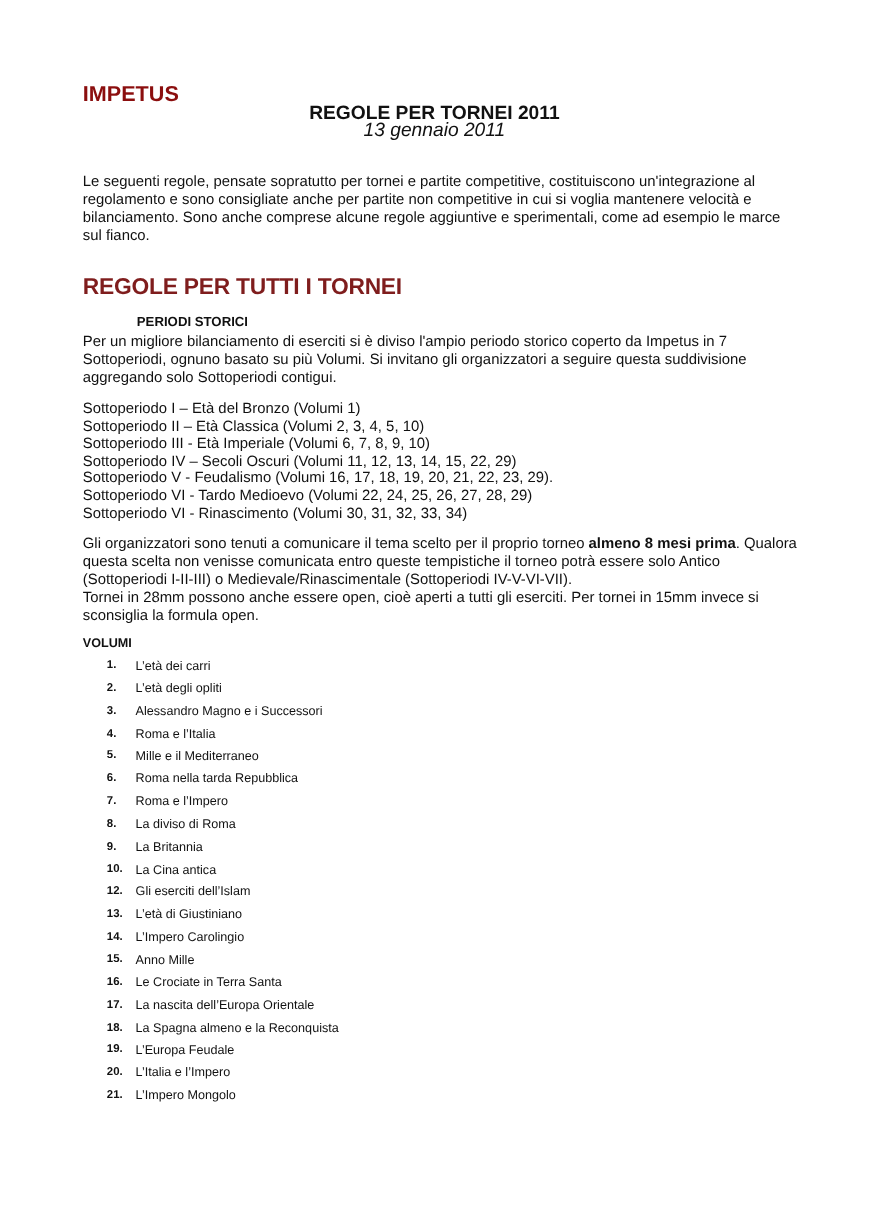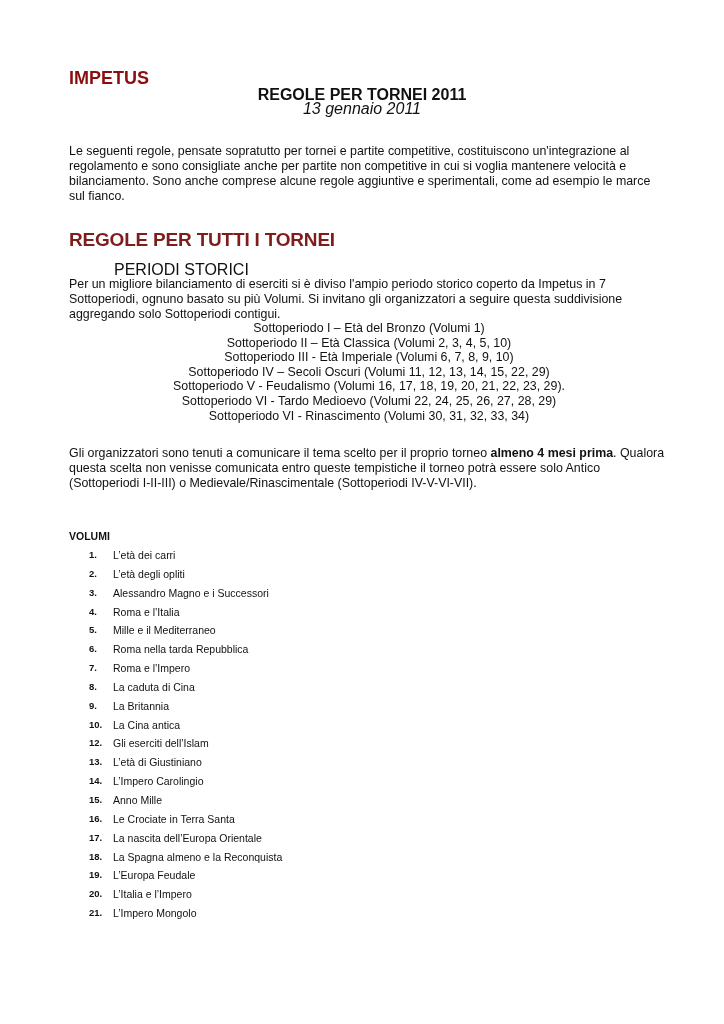--- a/index.html
+++ b/index.html
@@ -20,22 +20,22 @@
       position: absolute; left: 0; width: 586px; top: 102px; text-align: center;
       font-size: 16px; font-style: italic; line-height: 14px;
     }
     .para { font-size: 12.4px; line-height: 15px; margin: 0; }
     .intro { position: absolute; top: 144px; width: 600px; }
     .h1 {
       position: absolute; top: 228px; font-size: 19px; font-weight: bold; color: #7f1d1d;
       line-height: 24px; margin: 0; letter-spacing: -0.2px;
     }
     .sec { position: absolute; top: 262px; width: 600px; }
-    .h3 { font-size: 16px; font-weight: normal; line-height: 15px; margin: 0; padding-left: 45px; }
-    .periods { position: absolute; top: 321px; width: 600px; text-align: center; }
+    .h3 { font-size: 11px; font-weight: bold; line-height: 15px; margin: 0; padding-left: 45px; }
+    .periods { position: absolute; top: 333px; width: 600px; }
     .periods div { font-size: 12.4px; line-height: 14.6px; }
     .org { position: absolute; top: 446px; width: 600px; }
     .volumi-h { position: absolute; top: 530px; font-size: 10.5px; font-weight: bold; line-height: 13px; }
     .vol-list { position: absolute; top: 546px; left: 20px; margin: 0; padding: 0; list-style: none; }
     .vol-list li { height: 18.85px; font-size: 10.5px; line-height: 18.85px; display: flex; }
     .vol-num { width: 24px; font-weight: bold; font-size: 9.5px; }
     b { font-weight: bold; }
   </style>
 </head>
 <body>
@@ -58,21 +58,22 @@
     <div>Sottoperiodo I – Età del Bronzo (Volumi 1)</div>
     <div>Sottoperiodo II – Età Classica (Volumi 2, 3, 4, 5, 10)</div>
     <div>Sottoperiodo III - Età Imperiale (Volumi  6, 7, 8, 9, 10)</div>
     <div>Sottoperiodo IV – Secoli Oscuri (Volumi 11, 12, 13, 14, 15, 22, 29)</div>
     <div>Sottoperiodo V - Feudalismo (Volumi 16, 17, 18, 19, 20, 21, 22, 23, 29).</div>
     <div>Sottoperiodo VI - Tardo Medioevo (Volumi 22, 24, 25, 26, 27, 28, 29)</div>
     <div>Sottoperiodo VI - Rinascimento (Volumi 30, 31, 32, 33, 34)</div>
   </div>
 
   <div class="org">
-    <p class="para"><span>Gli organizzatori sono tenuti a comunicare il tema scelto per il proprio torneo </span><b>almeno 4 mesi prima</b><span>. Qualora questa scelta non venisse comunicata entro queste tempistiche il torneo potrà essere solo Antico (Sottoperiodi I-II-III) o Medievale/Rinascimentale (Sottoperiodi IV-V-VI-VII).</span></p>
+    <p class="para"><span>Gli organizzatori sono tenuti a comunicare il tema scelto per il proprio torneo </span><b>almeno 8 mesi prima</b><span>. Qualora questa scelta non venisse comunicata entro queste tempistiche il torneo potrà essere solo Antico (Sottoperiodi I-II-III) o Medievale/Rinascimentale (Sottoperiodi IV-V-VI-VII).</span></p>
+    <p class="para">Tornei in 28mm possono anche essere open, cioè aperti a tutti gli eserciti. Per tornei in 15mm invece si sconsiglia la formula open.</p>
   </div>
 
   <div class="volumi-h">VOLUMI</div>
 
   <ul class="vol-list">
     <li>
         <span class="vol-num">1.</span>
         <span>L’età dei carri</span>
       </li>
     <li>
@@ -94,21 +95,21 @@
     <li>
         <span class="vol-num">6.</span>
         <span>Roma nella tarda Repubblica</span>
       </li>
     <li>
         <span class="vol-num">7.</span>
         <span>Roma e l’Impero</span>
       </li>
     <li>
         <span class="vol-num">8.</span>
-        <span>La caduta di Cina</span>
+        <span>La diviso di Roma</span>
       </li>
     <li>
         <span class="vol-num">9.</span>
         <span>La Britannia</span>
       </li>
     <li>
         <span class="vol-num">10.</span>
         <span>La Cina antica</span>
       </li>
     <li>

